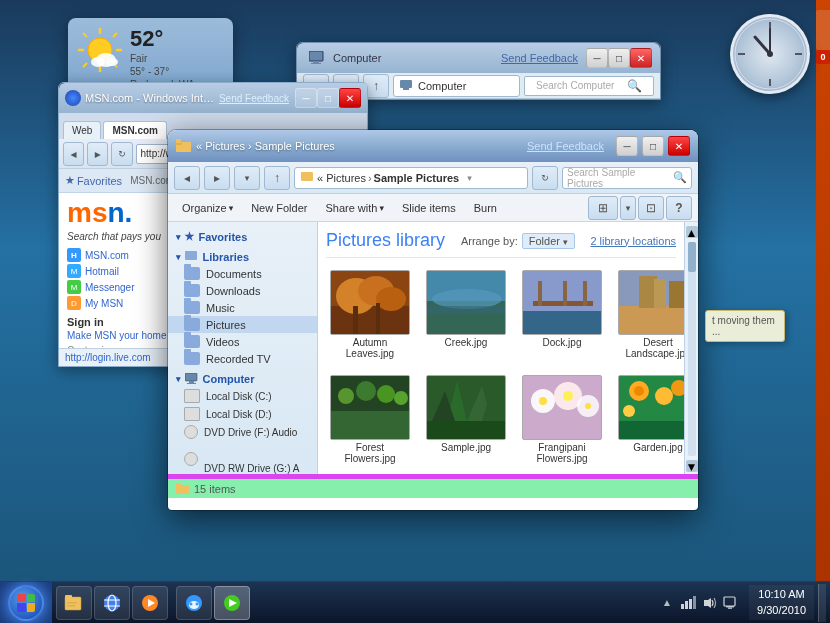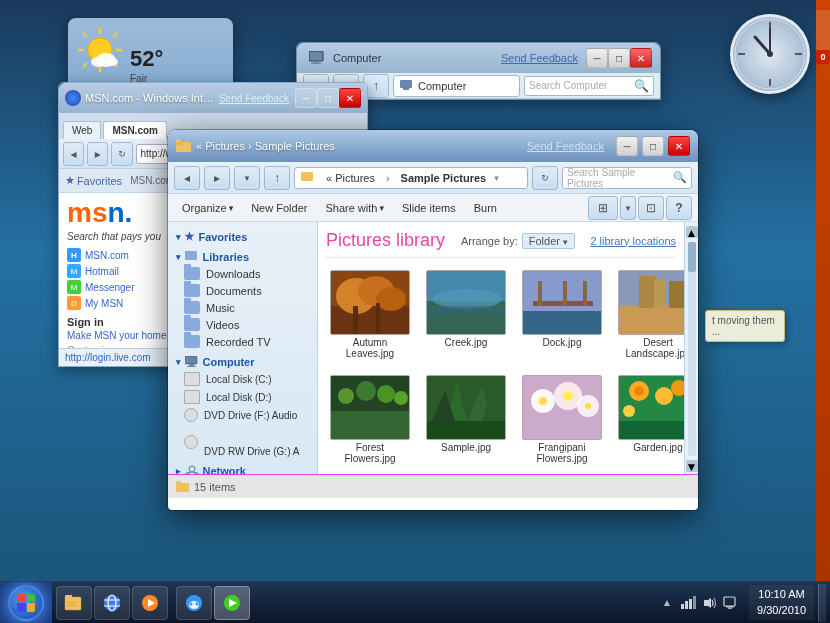--- a/index.html
+++ b/index.html
@@ -159,21 +159,20 @@
 
     .weather-content {
       padding: 8px;
       display: flex;
       align-items: flex-start;
       gap: 6px;
     }
 
     .weather-info {
       flex: 1;
-      margin-top: 20px;
     }
 
     .weather-temp {
       font-size: 22px;
       font-weight: bold;
       color: #222;
     }
 
     .weather-desc {
       font-size: 10px;
@@ -243,21 +242,21 @@
       align-items: center;
       padding: 0 6px;
       font-size: 11px;
       color: #333;
       gap: 4px;
     }
 
     .address-breadcrumb {
       display: flex;
       align-items: center;
-      gap: 11px;
+      gap: 2px;
       font-size: 11px;
     }
 
     .search-box-explorer {
       width: 130px;
       height: 22px;
       background: white;
       border: 1px solid #a0b8d0;
       border-radius: 3px;
       display: flex;
@@ -372,21 +371,21 @@
       align-items: center;
       justify-content: space-between;
       margin-bottom: 8px;
       padding-bottom: 6px;
       border-bottom: 1px solid #e0e8f0;
     }
 
     .library-title {
       font-size: 18px;
       font-weight: 300;
-      color: #ec4899;
+      color: #3b82f6;
     }
 
     .arrange-by {
       display: flex;
       align-items: center;
       gap: 4px;
       font-size: 11px;
       color: #555;
     }
 
@@ -425,22 +424,22 @@
     .thumbnail-label {
       font-size: 10px;
       color: #333;
       text-align: center;
       max-width: 85px;
       word-break: break-word;
     }
 
     .explorer-statusbar {
       height: 24px;
-      background: #e5e5e5;
-      border-top: 1px solid #d946ef;
+      background: #86efac;
+      border-top: 5px solid #d946ef;
       display: flex;
       align-items: center;
       padding: 0 8px;
       font-size: 11px;
       color: #555;
     }
 
     .ie-toolbar {
       height: 30px;
       background: linear-gradient(180deg, #e8eef8, #d8e4f0);
@@ -730,21 +729,21 @@
       <div class="nav-btn">◂</div>
       <div class="nav-btn">▸</div>
       <div class="nav-btn">↑</div>
       <div class="address-bar">
         <svg width="14" height="12" viewBox="0 0 14 12">
             <rect width="12" height="8" rx="1" fill="#6688aa"></rect>
             <rect x="3" y="8" width="6" height="2" fill="#6688aa"></rect>
           </svg>
         <span>Computer</span>
       </div>
-      <div style="width:130px; height:20px; background:white; border:1px solid #a0b8cc; border-radius:2px; display:flex; align-items:center; padding:0 4px; gap:2px;">
+      <div style="width:130px; height:20px; background:white; border:1px solid #a0b8cc; border-radius:2px; display:flex; align-items:center; padding:0 11px; gap:2px;">
         <span style="font-size:10px; color:#aaa;">Search Computer</span>
         <span style="margin-left:auto; font-size:12px; color:#aaa;">🔍</span>
       </div>
     </div>
   </div>
 
   <div style="position:absolute; top:82px; left:58px; width:310px; z-index:25; border-radius:6px 6px 0 0; overflow:hidden; box-shadow:0 4px 16px rgba(0,0,0,0.4); border:1px solid #8aaccb;">
 
     <div class="ie-titlebar">
       <div class="ie-logo" style="margin-right:4px;"></div>
@@ -906,29 +905,33 @@
           <div class="sidebar-header">
             <span style="font-size:9px;">▾</span>
             <svg width="14" height="12" viewBox="0 0 14 12">
                 <rect width="12" height="9" rx="1" fill="#8aaad8"></rect>
                 <rect x="0" y="0" width="5" height="3" rx="1" fill="#8aaad8"></rect>
               </svg>
             <span>Libraries</span>
           </div>
           <div class="sidebar-item">
             <div class="folder-icon blue"></div>
-            <span>Downloads</span>
+            <span>Documents</span>
           </div>
           <div class="sidebar-item">
             <div class="folder-icon blue"></div>
-            <span>Documents</span>
+            <span>Downloads</span>
           </div>
           <div class="sidebar-item">
             <div class="folder-icon blue"></div>
             <span>Music</span>
+          </div>
+          <div class="sidebar-item active">
+            <div class="folder-icon blue"></div>
+            <span>Pictures</span>
           </div>
           <div class="sidebar-item">
             <div class="folder-icon blue"></div>
             <span>Videos</span>
           </div>
           <div class="sidebar-item">
             <div class="folder-icon blue"></div>
             <span>Recorded TV</span>
           </div>
         </div>

